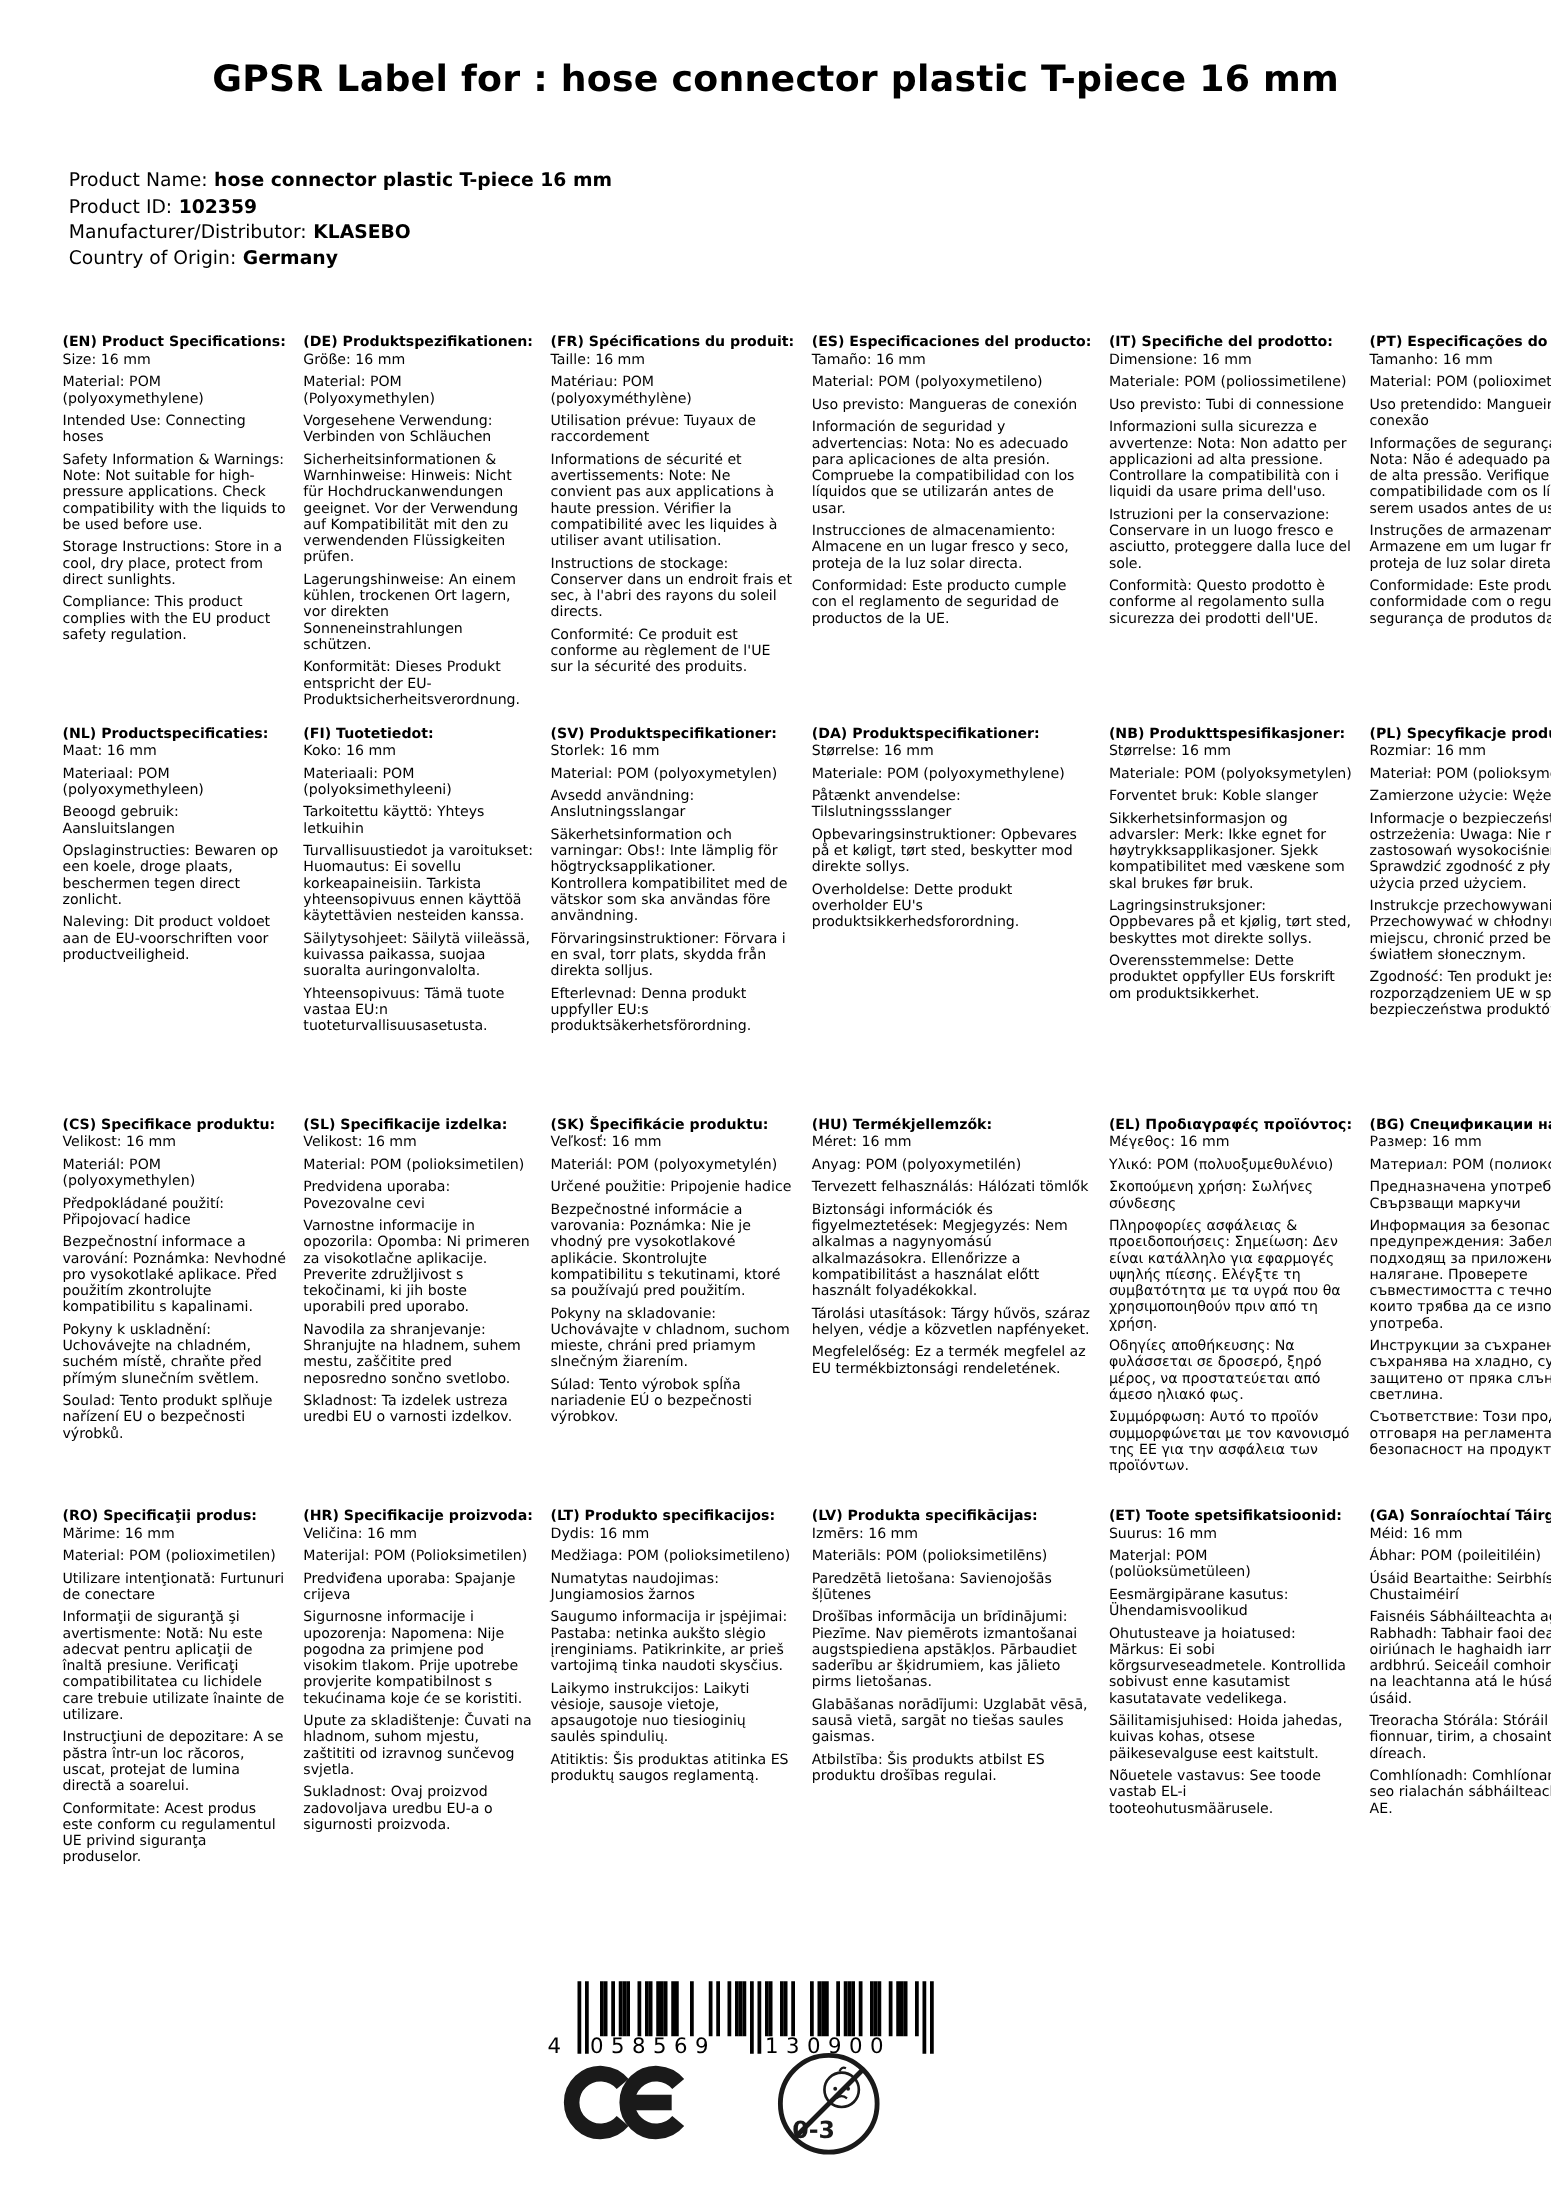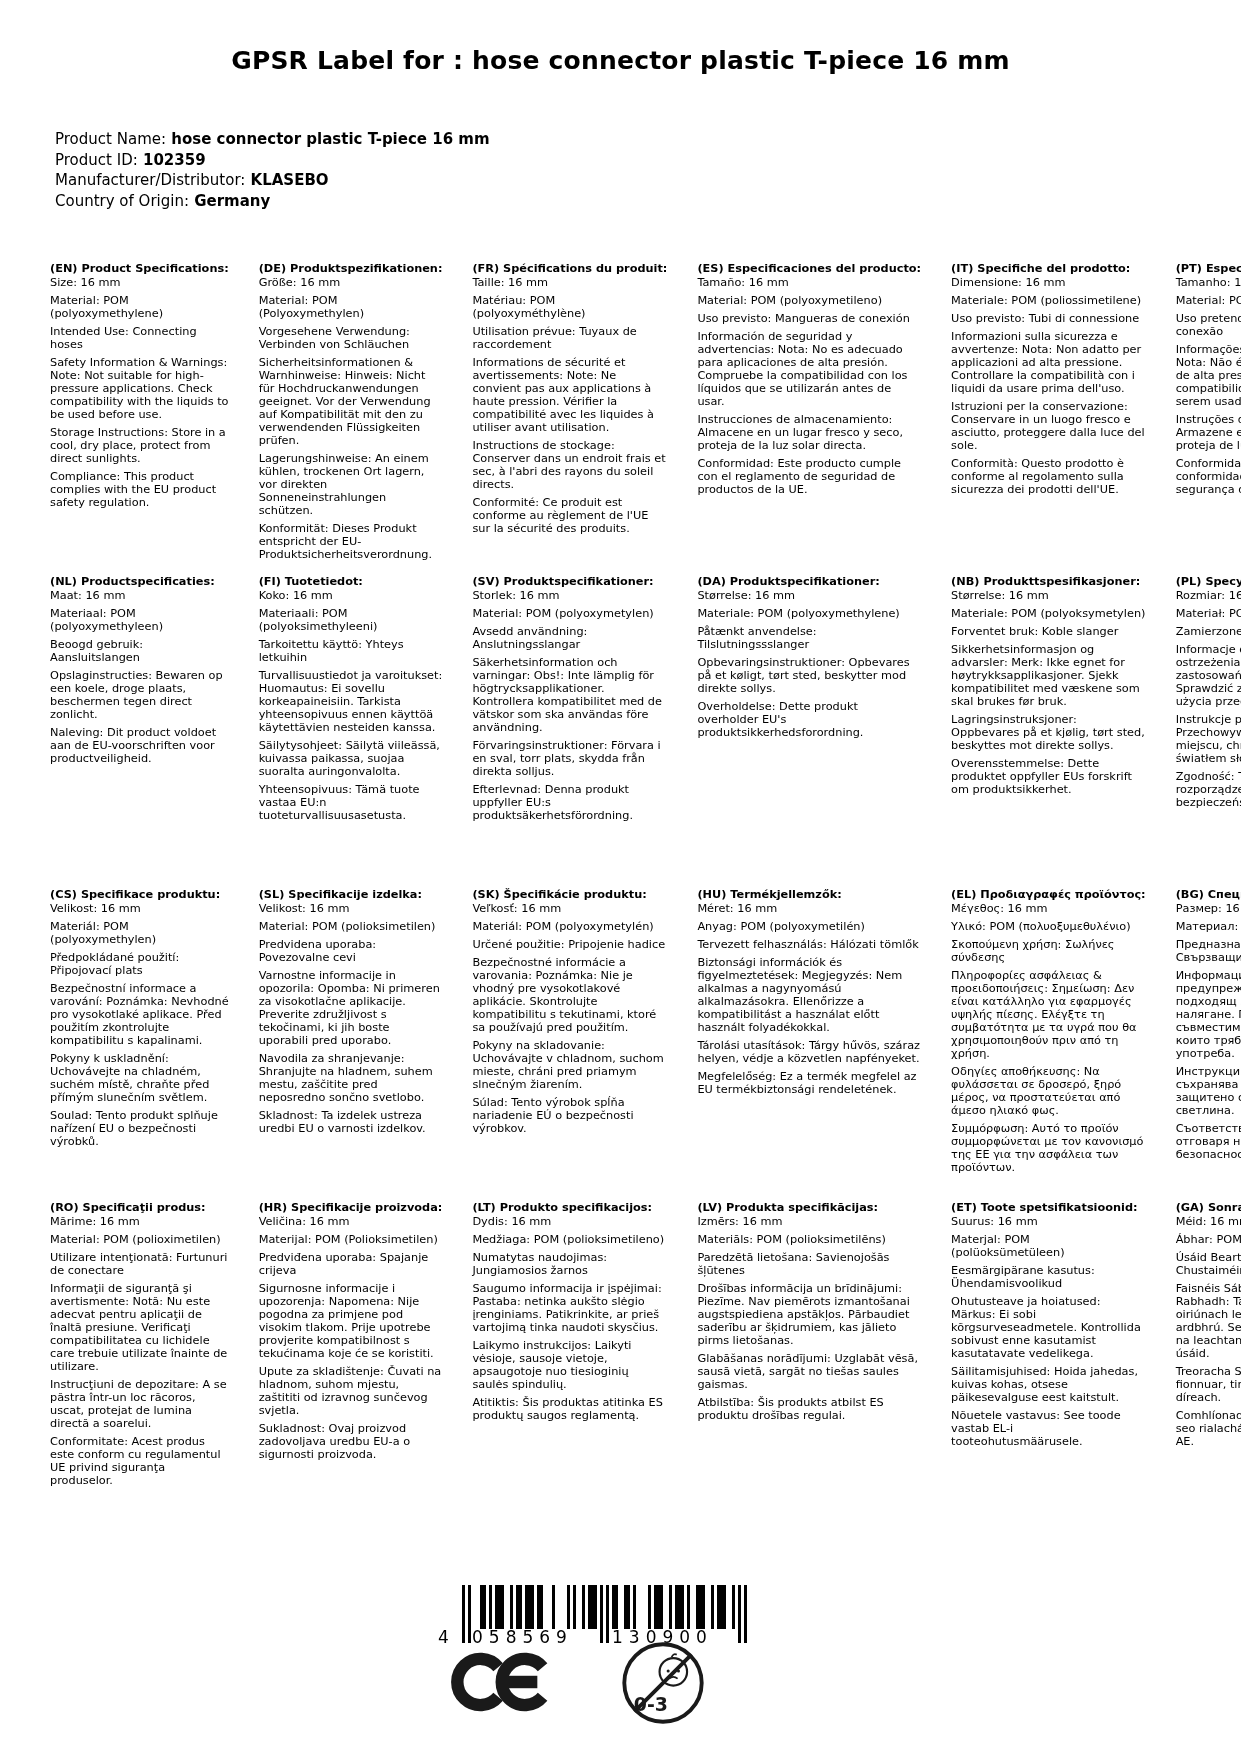--- a/index.html
+++ b/index.html
@@ -1,23 +1,23 @@
 <!DOCTYPE html>
 <html><head>
 <meta charset="utf-8">
 <style>
   html,body{margin:0;padding:0;background:#fff;}
   .page{position:relative;width:1241px;height:1754px;background:#fff;color:#000;
         font-family:"DejaVu Sans",sans-serif;overflow:hidden;}
-  h1{margin:46px 0 0;text-align:center;font-size:25px;font-weight:bold;letter-spacing:.2px;}
+  h1{margin:46px 0 0;text-align:center;font-size:29px;font-weight:bold;letter-spacing:.2px;}
   .info{margin:54px 0 0 55px;font-size:15px;line-height:20.7px;}
   .info-line .lbl{font-weight:normal;}
   .info-line .val{font-weight:bold;}
   .grid{margin:50px 50px 0;display:grid;grid-template-columns:repeat(6,1fr);
-        column-gap:16px;grid-auto-rows:minmax(313px,auto);}
+        grid-auto-rows:minmax(313px,auto);}
   .cell{padding-right:14px;font-size:11.3px;line-height:13px;overflow-wrap:anywhere;}
   .cell h3{margin:0 0 1px;font-size:11.3px;font-weight:bold;white-space:nowrap;overflow:visible;}
   .cell p{margin:0 0 5px;}
   
   .barcode{position:absolute;left:462px;top:1585px;width:285px;height:78px;}
   .bars{display:flex;align-items:flex-start;height:58px;}
   .bars i{display:block;width:3px;height:44px;}
   .bars i.on{background:#000;}
   .bars i.tall{height:58px;}
   .bc4{position:absolute;left:-24px;top:42px;font-size:17px;}
@@ -145,21 +145,21 @@
         <p>Materiał: POM (polioksymetylen)</p>
         <p>Zamierzone użycie: Węże łączące</p>
         <p>Informacje o bezpieczeństwie i ostrzeżenia: Uwaga: Nie nadaje się do zastosowań wysokociśnieniowych. Sprawdzić zgodność z płynami do użycia przed użyciem.</p>
         <p>Instrukcje przechowywania: Przechowywać w chłodnym, suchym miejscu, chronić przed bezpośrednim światłem słonecznym.</p>
         <p>Zgodność: Ten produkt jest zgodny z rozporządzeniem UE w sprawie bezpieczeństwa produktów.</p>
       </div>
       <div class="cell">
         <h3>(CS) Specifikace produktu:</h3>
         <p>Velikost: 16 mm</p>
         <p>Materiál: POM (polyoxymethylen)</p>
-        <p>Předpokládané použití: Připojovací plats</p>
+        <p>Předpokládané použití: Připojovací hadice</p>
         <p>Bezpečnostní informace a varování: Poznámka: Nevhodné pro vysokotlaké aplikace. Před použitím zkontrolujte kompatibilitu s kapalinami.</p>
         <p>Pokyny k uskladnění: Uchovávejte na chladném, suchém místě, chraňte před přímým slunečním světlem.</p>
         <p>Soulad: Tento produkt splňuje nařízení EU o bezpečnosti výrobků.</p>
       </div>
       <div class="cell">
         <h3>(SL) Specifikacije izdelka:</h3>
         <p>Velikost: 16 mm</p>
         <p>Material: POM (polioksimetilen)</p>
         <p>Predvidena uporaba: Povezovalne cevi</p>
         <p>Varnostne informacije in opozorila: Opomba: Ni primeren za visokotlačne aplikacije. Preverite združljivost s tekočinami, ki jih boste uporabili pred uporabo.</p>

